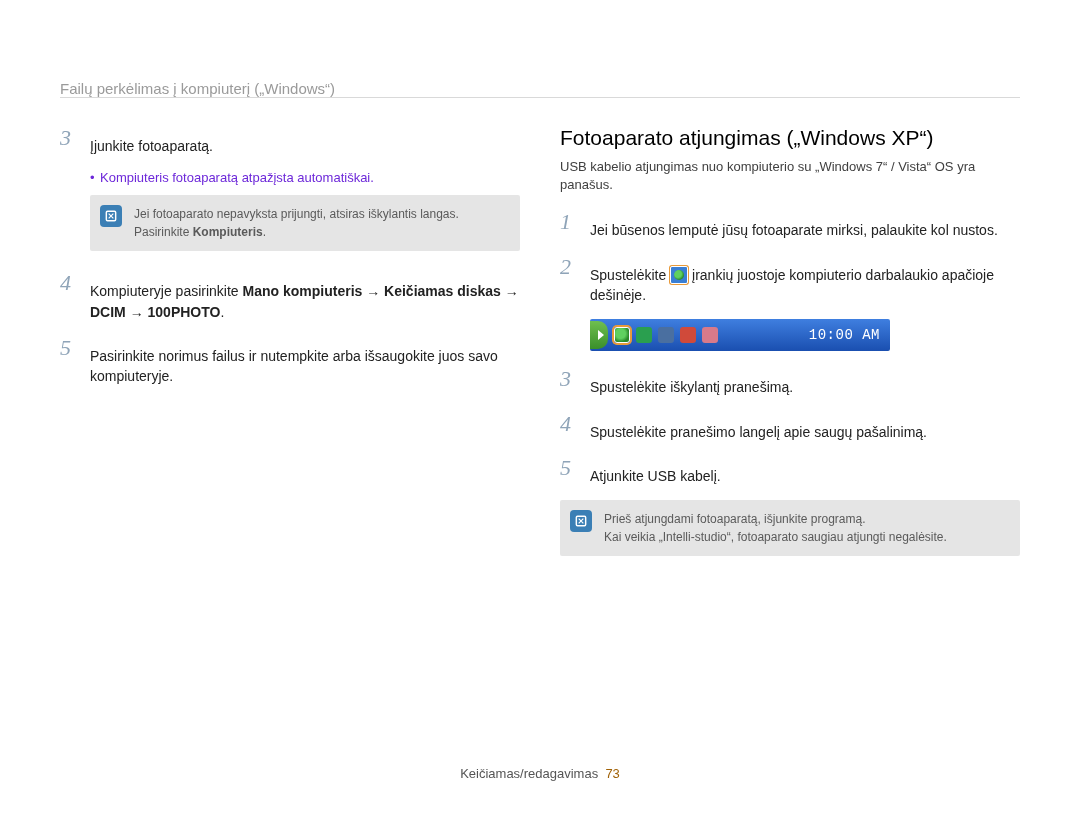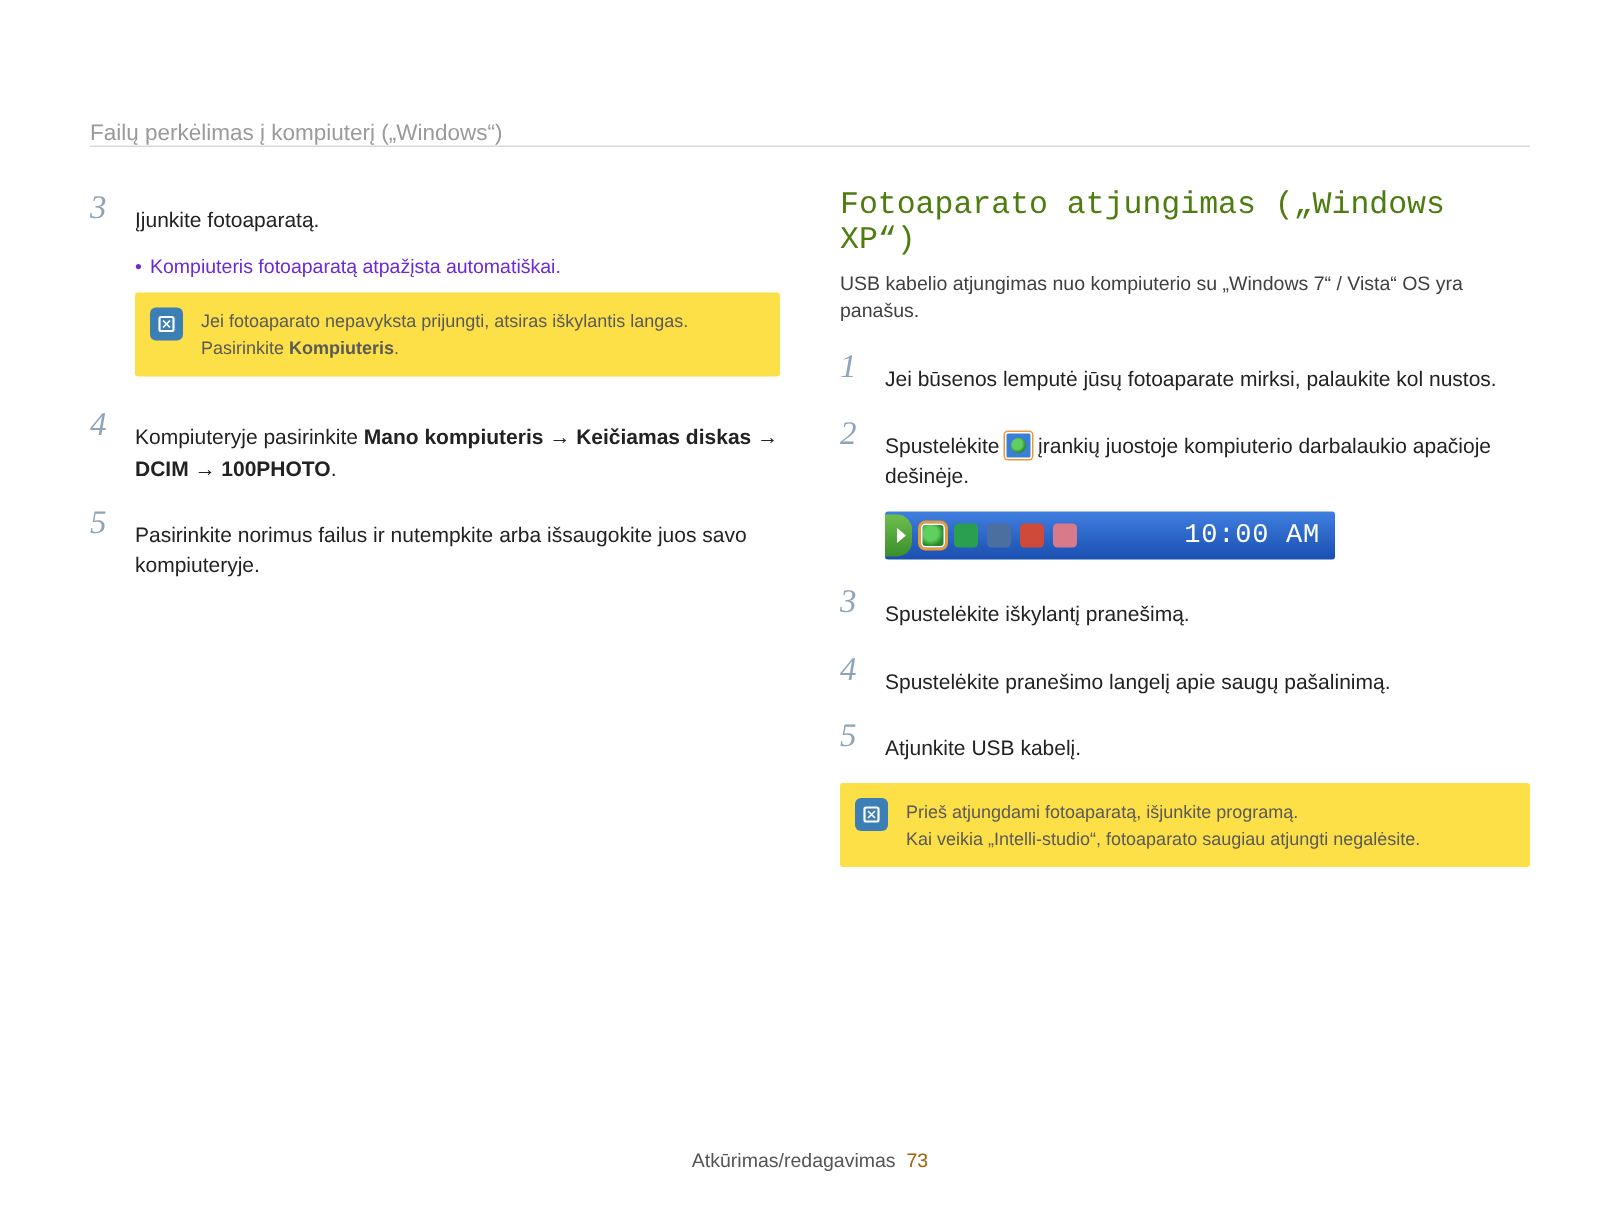--- a/index.html
+++ b/index.html
@@ -54,21 +54,21 @@
     margin-bottom: 10px;
     position: relative;
     padding-left: 10px;
   }
   .sub-bullet::before {
     content: "•";
     position: absolute;
     left: 0;
   }
   .note-box {
-    background: #fde047;
+    background: #e5e5e5;
     border-radius: 2px;
     padding: 10px 12px 10px 44px;
     font-size: 12px;
     color: #5a5a5a;
     position: relative;
     margin: 6px 0 20px 30px;
     line-height: 1.5;
   }
   .note-box.full { margin-left: 0; }
   .note-icon {
@@ -78,25 +78,24 @@
     width: 22px;
     height: 22px;
     border-radius: 4px;
     background: #3b7fb5;
     display: flex;
     align-items: center;
     justify-content: center;
   }
   .note-icon svg { width: 14px; height: 14px; }
   .section-heading {
-    color: #4d7c0f;
+    color: #000000;
     font-size: 21px;
     font-weight: 400;
     margin-bottom: 8px;
-    font-family: Liberation Mono, monospace;
   }
   .section-sub {
     font-size: 13px;
     color: #404040;
     line-height: 1.4;
     margin-bottom: 16px;
   }
   .inline-icon {
     display: inline-block;
     width: 18px;
@@ -153,21 +152,21 @@
     border:1px solid #fff;
     background: radial-gradient(circle at 40% 40%, #5fd05f 40%, #2a8a2a 70%);
   }
   .tray-shield{ background:#2a9f4f; }
   .tray-monitor{ background:#4a6fa0; }
   .tray-vol{ background:#d04a3a; }
   .tray-net{ background:#d87a8a; }
   .taskbar-time {
     margin-left: auto;
     font-family: 'Courier New', monospace;
-    font-size: 18px;
+    font-size: 14px;
     padding-right: 4px;
     letter-spacing: 0.5px;
   }
   .footer {
     position: absolute;
     bottom: 34px;
     left: 0; right: 0;
     text-align: center;
     font-size: 13px;
     color: #555;
@@ -271,14 +270,14 @@
         </div>
         <div>Prieš atjungdami fotoaparatą, išjunkite programą.</div>
         <div>Kai veikia „Intelli-studio“, fotoaparato saugiau atjungti negalėsite.</div>
       </div>
 
     </div>
   </div>
 </div>
 
 <div class="footer">
-  <span>Atkūrimas/redagavimas</span>&nbsp;&nbsp;<span class="pnum">73</span>
+  <span>Keičiamas/redagavimas</span>&nbsp;&nbsp;<span class="pnum">73</span>
 </div>
 
 </body></html>

